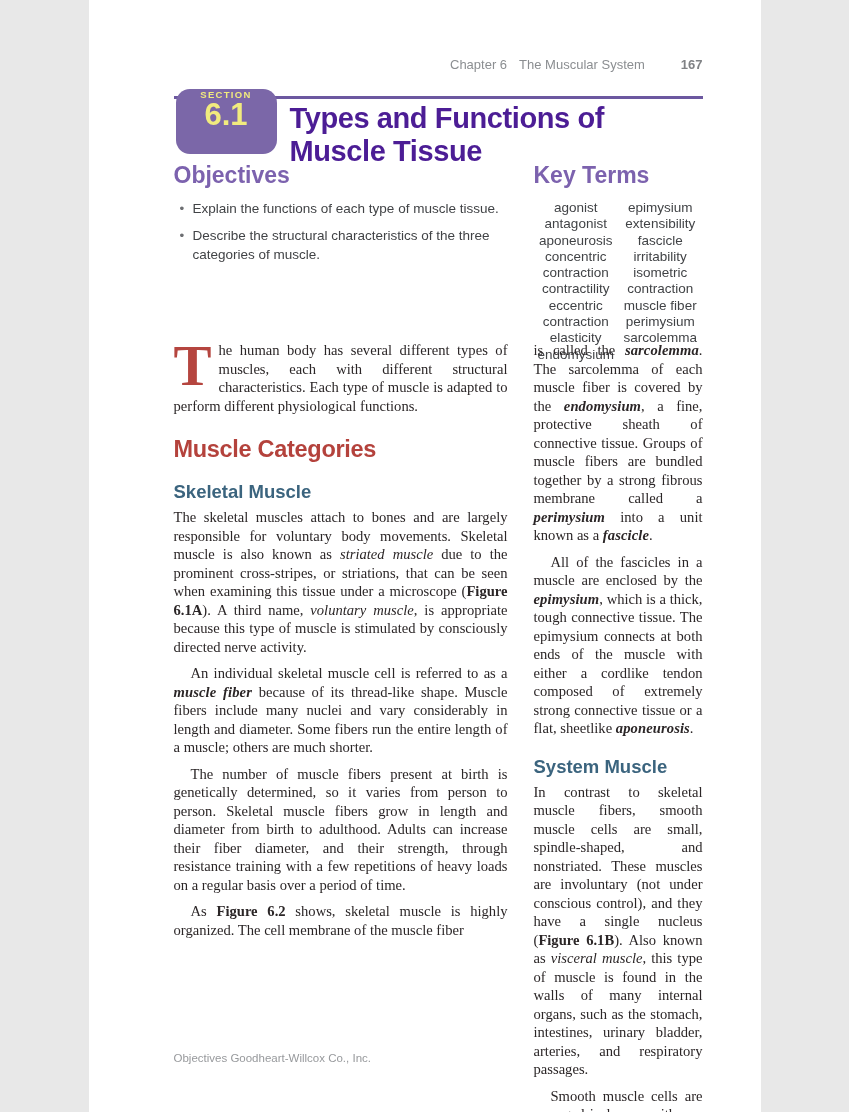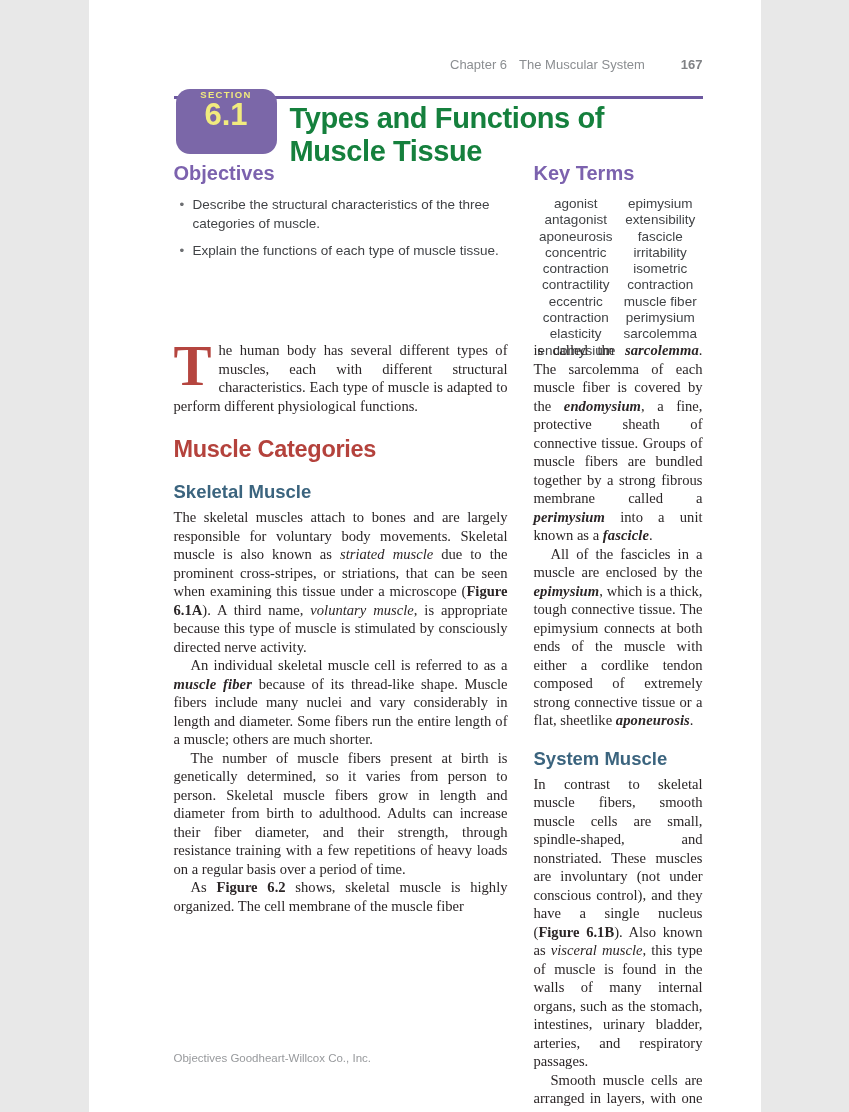--- a/index.html
+++ b/index.html
@@ -12,40 +12,40 @@
   .running-head .pagenum{margin-left:36px;font-weight:bold;color:#808285;}
 
   
   .banner{position:absolute;top:89px;left:85px;right:58px;height:72px;}
   .banner-rule{position:absolute;top:7px;left:0;right:0;height:3px;background:#6c58a0;}
   .badge{position:absolute;top:0;left:2px;width:101px;height:65px;background:#7b67a8;
          border-radius:14px;text-align:center;box-sizing:border-box;}
   .badge-label{font-size:9.5px;font-weight:bold;letter-spacing:1.3px;color:#f1eb7e;}
   .badge-number{font-size:31px;font-weight:bold;color:#f1eb7e;line-height:1.0;margin-top:-1px;}
   .page-title{position:absolute;left:116px;top:13px;margin:0;font-size:29px;font-weight:700;
-              color:#15803d;letter-spacing:-0.4px;}
+              color:#4c1d95;letter-spacing:-0.4px;}
 
   
   .intro-row{position:absolute;top:162px;left:85px;right:58px;display:flex;gap:26px;}
   .body-row{position:absolute;top:341px;left:85px;right:58px;display:flex;gap:26px;}
   .col-left{width:334px;flex:none;}
   .col-right{flex:1;min-width:0;}
 
   
-  .purple-head{margin:0 0 11px 0;font-size:20px;font-weight:bold;color:#7c62ae;}
+  .purple-head{margin:0 0 11px 0;font-size:23px;font-weight:bold;color:#7c62ae;}
   .objectives-list{margin:0;padding:0 0 0 6px;list-style:none;font-size:13.5px;line-height:1.4;color:#414346;}
   .objectives-list li{margin-bottom:8px;padding-left:13px;position:relative;}
   .objectives-list li::before{content:"\2022";position:absolute;left:0;top:0;color:#6d6f72;}
   .terms-cols{display:flex;text-align:center;}
   .terms-col{flex:1;margin:0;padding:0;list-style:none;font-size:13.5px;line-height:16.3px;color:#414346;}
 
   
   .body-para{margin:0;font-family:"Liberation Serif","DejaVu Serif",serif;font-size:14.6px;
              line-height:18.5px;color:#2b2627;text-align:justify;}
-  .body-para.indent{text-indent:17px;}
+  .body-para.indent{text-indent:17px;margin-top:8px;}
   .red-head{margin:21px 0 6px 0;font-size:23.5px;font-weight:700;color:#b4423c;letter-spacing:-0.3px;}
   .blue-head{margin:18px 0 5px 0;font-size:18.5px;font-weight:700;color:#3b647e;}
   .dropcap{float:left;font-family:"Liberation Serif","DejaVu Serif",serif;font-weight:bold;
            font-size:57px;line-height:44px;padding:3px 7px 0 0;color:#b5453f;}
   .body-para b i, .body-para i b{letter-spacing:0.1px;}
 
   
   .footer{position:absolute;left:85px;bottom:48px;font-size:11.5px;color:#97999c;}
 </style>
 </head>
@@ -63,22 +63,22 @@
       <div class="badge-label">SECTION</div>
       <div class="badge-number">6.1</div>
     </div>
     <h1 class="page-title">Types and Functions of Muscle Tissue</h1>
   </div>
 
   <div class="intro-row">
     <div class="col-left">
       <h2 class="purple-head">Objectives</h2>
       <ul class="objectives-list" id="objectives-list">
+          <li>Explain the functions of each type of muscle tissue.</li>
           <li>Describe the structural characteristics of the three categories of muscle.</li>
-          <li>Explain the functions of each type of muscle tissue.</li>
         </ul>
     </div>
     <div class="col-right">
       <h2 class="purple-head">Key Terms</h2>
       <div class="terms-cols">
         <ul class="terms-col" id="terms-col-1">
             <li>agonist</li>
             <li>antagonist</li>
             <li>aponeurosis</li>
             <li>concentric contraction</li>

